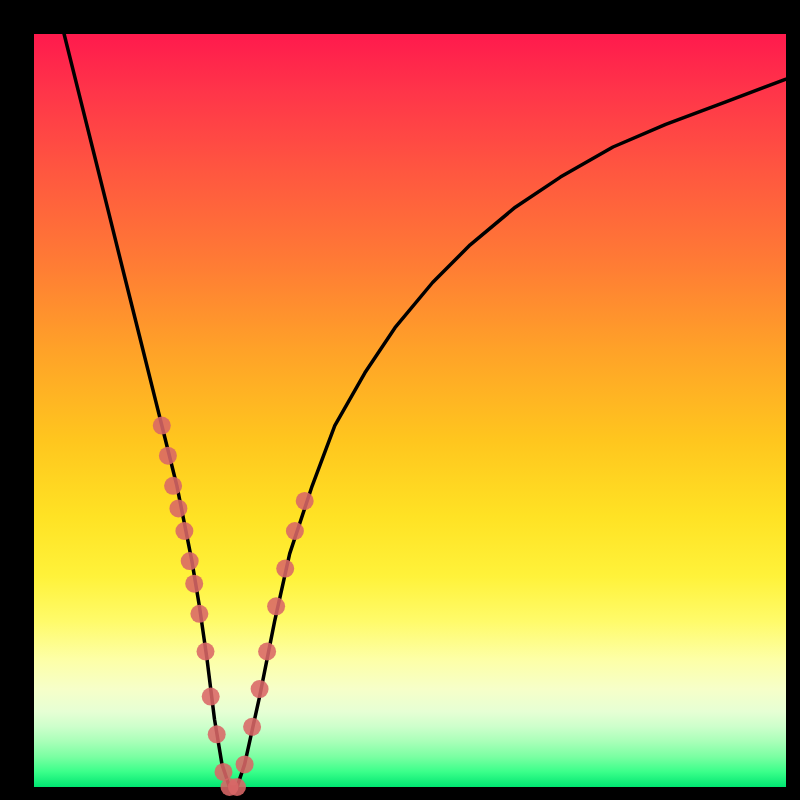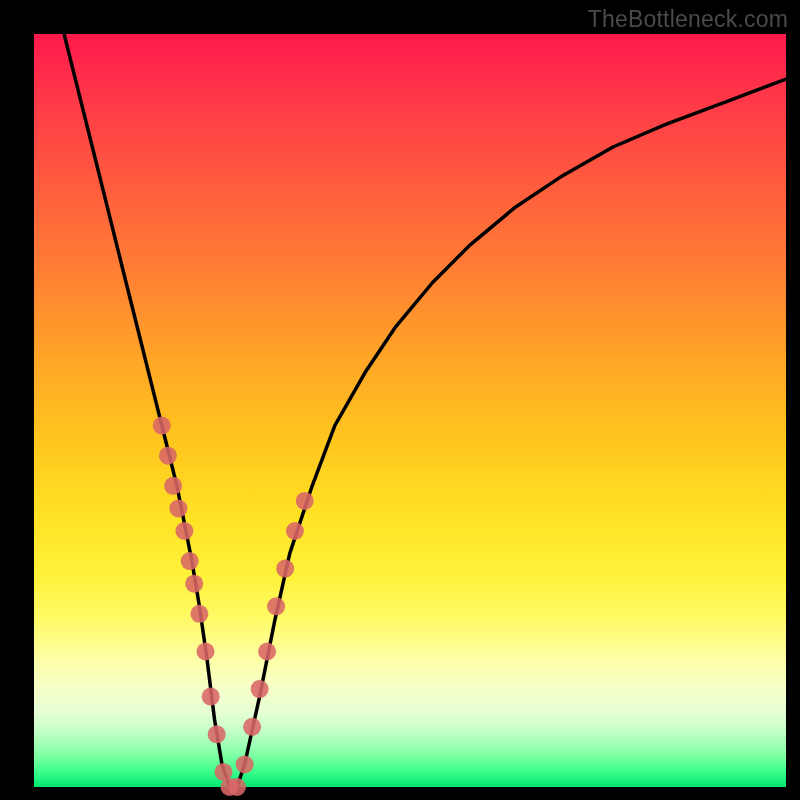--- a/index.html
+++ b/index.html
@@ -104,15 +104,14 @@
           <circle cx="225.6" cy="655.1" r="9" class="dot"></circle>
           <circle cx="233.1" cy="617.5" r="9" class="dot"></circle>
           <circle cx="242.1" cy="572.3" r="9" class="dot"></circle>
           <circle cx="251.2" cy="534.6" r="9" class="dot"></circle>
           <circle cx="260.9" cy="497.0" r="9" class="dot"></circle>
           <circle cx="270.7" cy="466.9" r="9" class="dot"></circle>
         </g>
     </svg>
   </div>
 
-  <div class="attribution">TheBottleneck.com</div>
 
 </div>
 
 </body></html>

